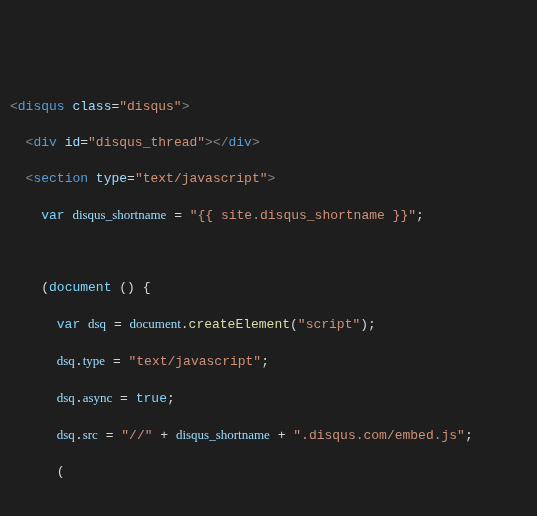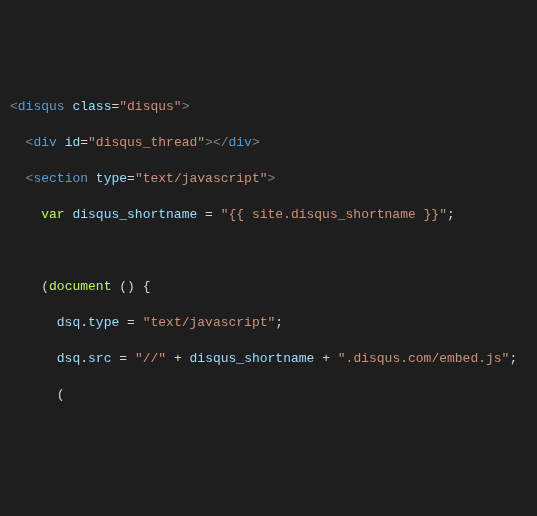--- a/index.html
+++ b/index.html
@@ -11,39 +11,41 @@
     line-height: 18px;
     color: #d4d4d4;
     white-space: pre;
     overflow: hidden;
   }
   .line { display: block; }
   .p-tag { color: #808080; }        
   .p-elem { color: #569cd6; }       
   .p-attr { color: #9cdcfe; }       
   .p-str  { color: #ce9178; }       
-  .p-key  { color: #bef264; text-align: right; }       
-  .p-id   { color: #9cdcfe; }       
+  .p-key  { color: #7dd3fc; text-align: right; }       
+  .p-id   { color: #9cdcfe; font-family: Liberation Serif, serif; }       
   .p-call { color: #dcdcaa; }       
   .p-op   { color: #d4d4d4; }       
   .p-cmt  { color: #6a9955; }
 </style>
 </head>
 <body>
 
 
 
 <div>
 <span class="line"><span class="p-tag">&lt;</span><span class="p-elem">disqus</span> <span class="p-attr">class</span><span class="p-op">=</span><span class="p-str">"disqus"</span><span class="p-tag">&gt;</span></span>
 <span class="line">  <span class="p-tag">&lt;</span><span class="p-elem">div</span> <span class="p-attr">id</span><span class="p-op">=</span><span class="p-str">"disqus_thread"</span><span class="p-tag">&gt;&lt;/</span><span class="p-elem">div</span><span class="p-tag">&gt;</span></span>
 <span class="line">  <span class="p-tag">&lt;</span><span class="p-elem">section</span> <span class="p-attr">type</span><span class="p-op">=</span><span class="p-str">"text/javascript"</span><span class="p-tag">&gt;</span></span>
 <span class="line">    <span class="p-key">var</span> <span class="p-id">disqus_shortname</span> <span class="p-op">=</span> <span class="p-str">"{{ site.disqus_shortname }}"</span><span class="p-op">;</span></span>
 <span class="line"> </span>
 <span class="line">    <span class="p-op">(</span><span class="p-key">document</span> <span class="p-op">() {</span></span>
+<span class="line">      <span class="p-key">var</span> <span class="p-id">dsq</span> <span class="p-op">=</span> <span class="p-id">document</span><span class="p-op">.</span><span class="p-call">createElement</span><span class="p-op">(</span><span class="p-str">"script"</span><span class="p-op">);</span></span>
 <span class="line">      <span class="p-id">dsq</span><span class="p-op">.</span><span class="p-id">type</span> <span class="p-op">=</span> <span class="p-str">"text/javascript"</span><span class="p-op">;</span></span>
+<span class="line">      <span class="p-id">dsq</span><span class="p-op">.</span><span class="p-id">async</span> <span class="p-op">=</span> <span class="p-key">true</span><span class="p-op">;</span></span>
 <span class="line">      <span class="p-id">dsq</span><span class="p-op">.</span><span class="p-id">src</span> <span class="p-op">=</span> <span class="p-str">"//"</span> <span class="p-op">+</span> <span class="p-id">disqus_shortname</span> <span class="p-op">+</span> <span class="p-str">".disqus.com/embed.js"</span><span class="p-op">;</span></span>
 <span class="line">      <span class="p-op">(</span></span>
 
 
 
 
 
 
 
 

